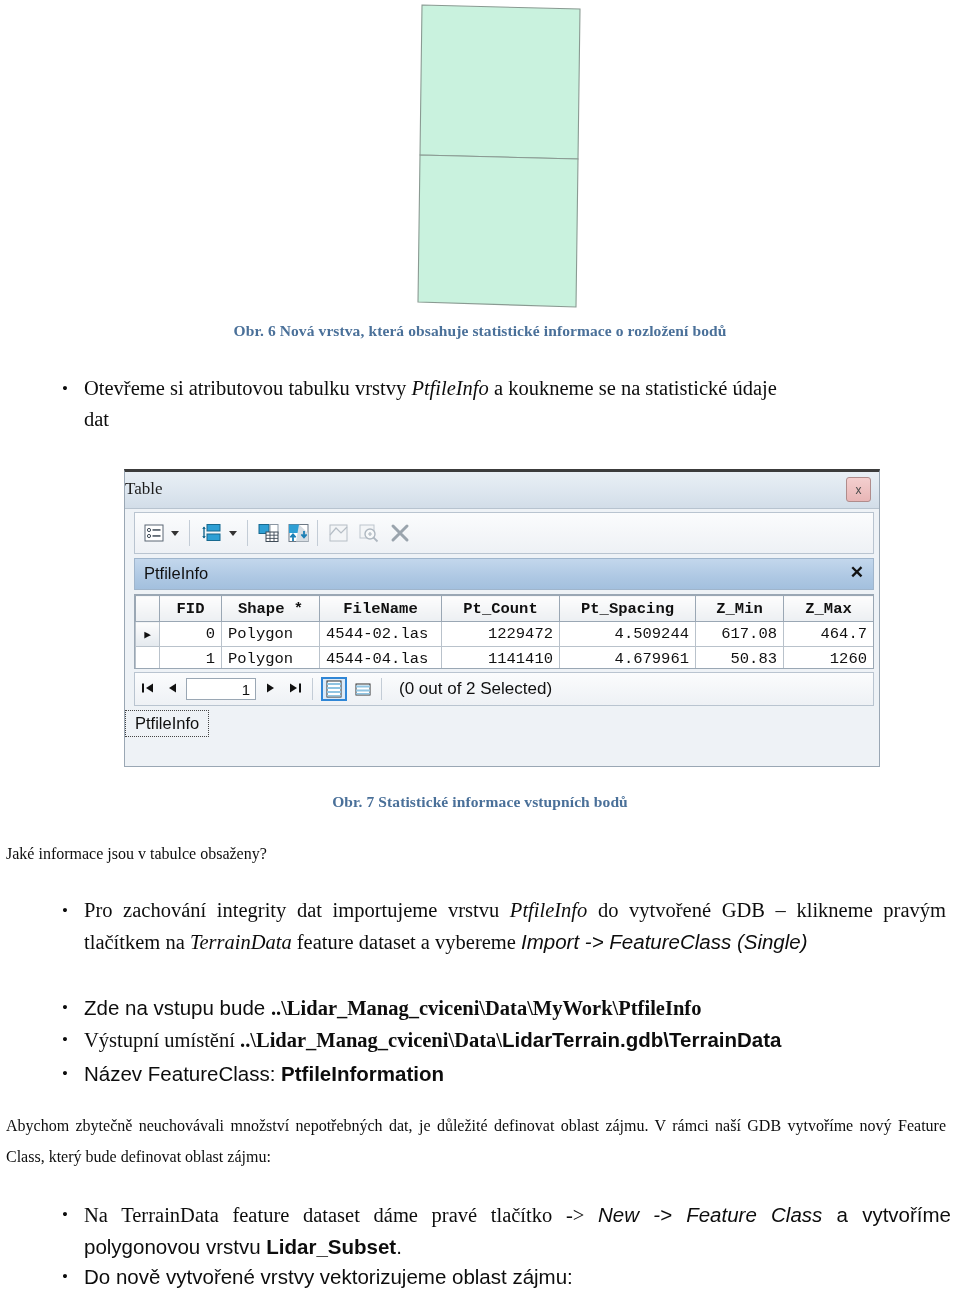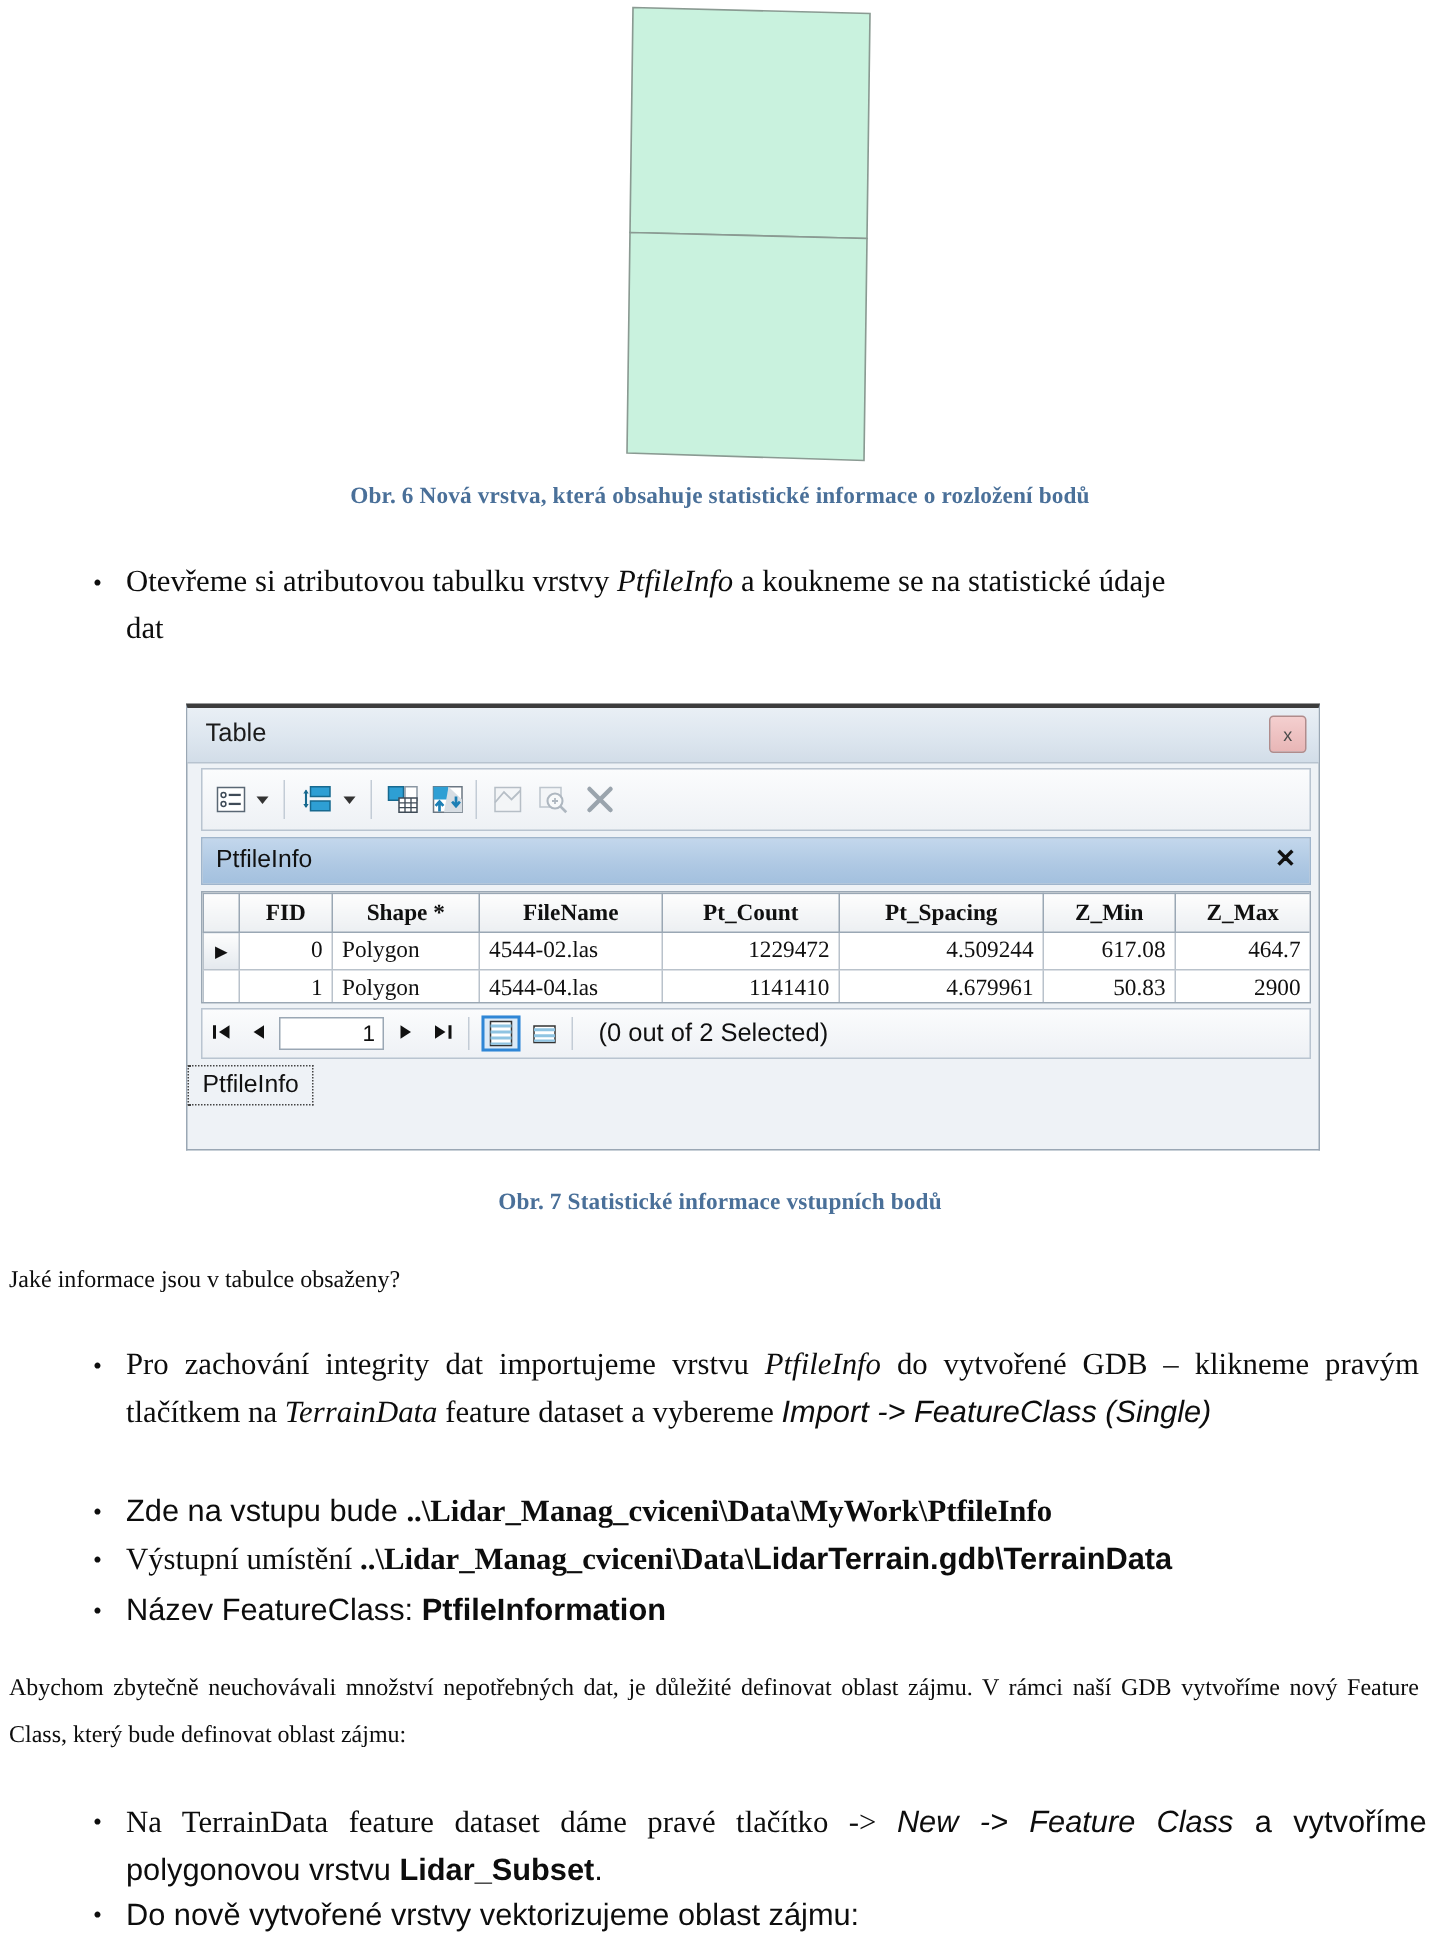--- a/index.html
+++ b/index.html
@@ -96,25 +96,25 @@
     font-family: "Liberation Sans", sans-serif;
   }
   #table-titlebar {
     position: relative;
     height: 36px;
     background: linear-gradient(to bottom, #e9eff5 0%, #dde6ef 55%, #d2dde8 100%);
     border-bottom: 1px solid #b7c3cf;
   }
   #table-title-text {
     position: absolute;
-    left: 12px;
+    left: 0;
     top: 7px;
     font-size: 17px;
     color: #1b1b1b;
-    font-family: Liberation Sans, sans-serif;
+    font-family: Liberation Serif, serif;
   }
   #table-close-button {
     position: absolute;
     right: 8px;
     top: 5px;
     width: 25px;
     height: 25px;
     background: linear-gradient(to bottom, #f4cfcf, #e8b6b6);
     border: 1px solid #b08c8c;
     border-radius: 3px;
@@ -184,21 +184,21 @@
     margin: 4px 5px 0 9px;
     height: 75px;
     background: #ffffff;
     border: 1px solid #9aa7b4;
     box-sizing: border-box;
     overflow: hidden;
   }
   table.attr {
     border-collapse: collapse;
     width: 100%;
-    font-family: Liberation Serif, serif;
+    font-family: Liberation Mono, monospace;
     font-size: 15.5px;
     table-layout: fixed;
   }
   table.attr th {
     background: linear-gradient(to bottom, #fdfdfd, #eceff2);
     border: 1px solid #9aa7b4;
     height: 25px;
     font-weight: bold;
     color: #101010;
     padding: 0 6px;
@@ -432,21 +432,21 @@
           <td class="num">464.7</td>
         </tr>
         <tr>
           <td class="sel-col"></td>
           <td class="num">1</td>
           <td>Polygon</td>
           <td>4544-04.las</td>
           <td class="num">1141410</td>
           <td class="num">4.679961</td>
           <td class="num">50.83</td>
-          <td class="num">2900</td>
+          <td class="num">1260</td>
         </tr>
       </tbody>
     </table>
   </div>
 
   <div id="recordbar">
     <div class="nav-btn">
       <svg width="13" height="12" viewBox="0 0 13 12">
           <rect x="1" y="1.5" width="2" height="9" fill="#111"></rect>
           <path d="M12 1.5 L12 10.5 L5 6 Z" fill="#111"></path>

